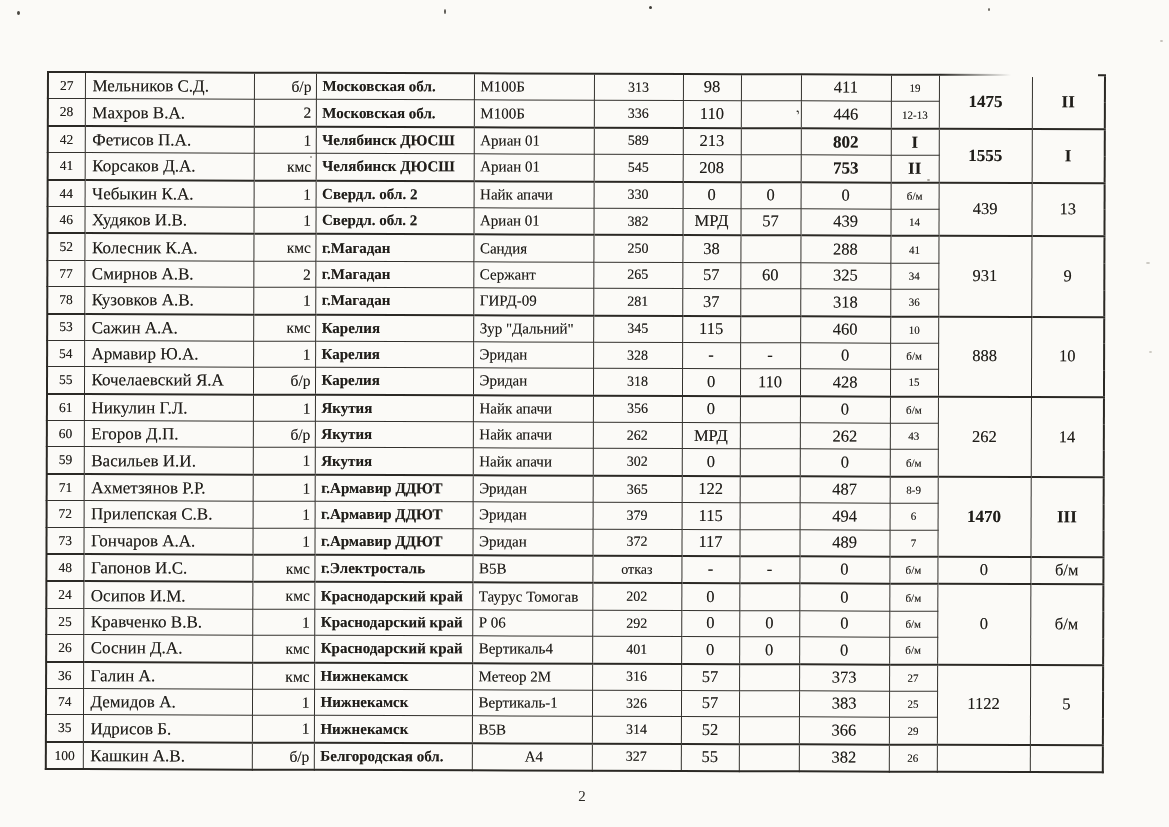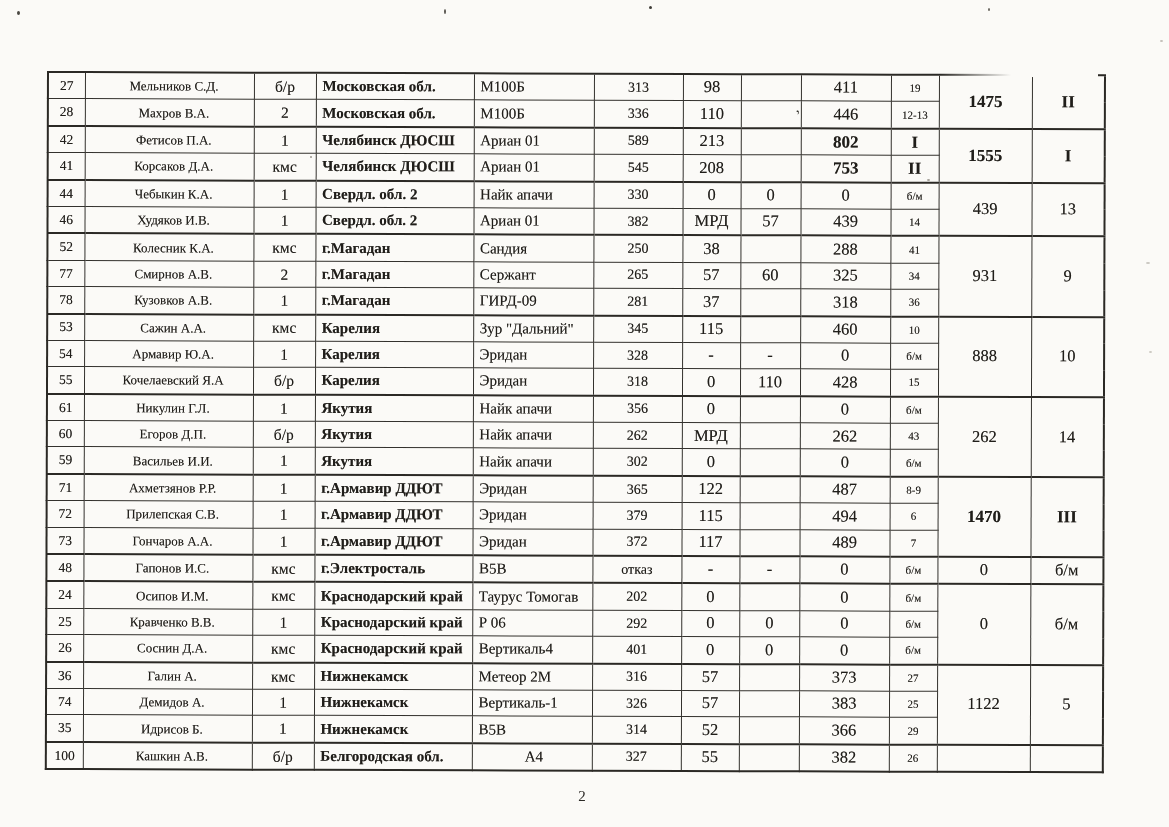--- a/index.html
+++ b/index.html
@@ -35,22 +35,22 @@
     font-size: 16px;
     line-height: 1.0;
     color: #201e1a;
     text-shadow: 0 0 0.5px rgba(32,30,26,0.55);
     overflow: visible;
     white-space: nowrap;
   }
   tr.group-start td { border-top: 2.4px solid #2b2925; }
   td.c { text-align: center; }
   td.num  { font-size: 13.5px; text-align: center; }
-  td.name { font-size: 13px; padding-left: 13px; text-align: center; }
-  td.rank { font-size: 15.5px; text-align: center; }
+  td.name { font-size: 17px; padding-left: 7px; }
+  td.rank { font-size: 15.5px; text-align: right; }
   td.region { font-size: 15px; padding-left: 6px; font-weight: bold; }
   td.model  { font-size: 15px; padding-left: 6px; border-radius: 8px; }
   td.s1 { font-size: 14px; margin-top: 16px; }
   td.s  { font-size: 16.5px; }
   td.plc { font-size: 11px; }
   td.team { font-size: 16.5px; }
   td.b { font-weight: bold; font-size: 17px; }
   tr:last-child td.model { text-align: center; padding-left: 8px; }
   .page-number {
     position: absolute;

